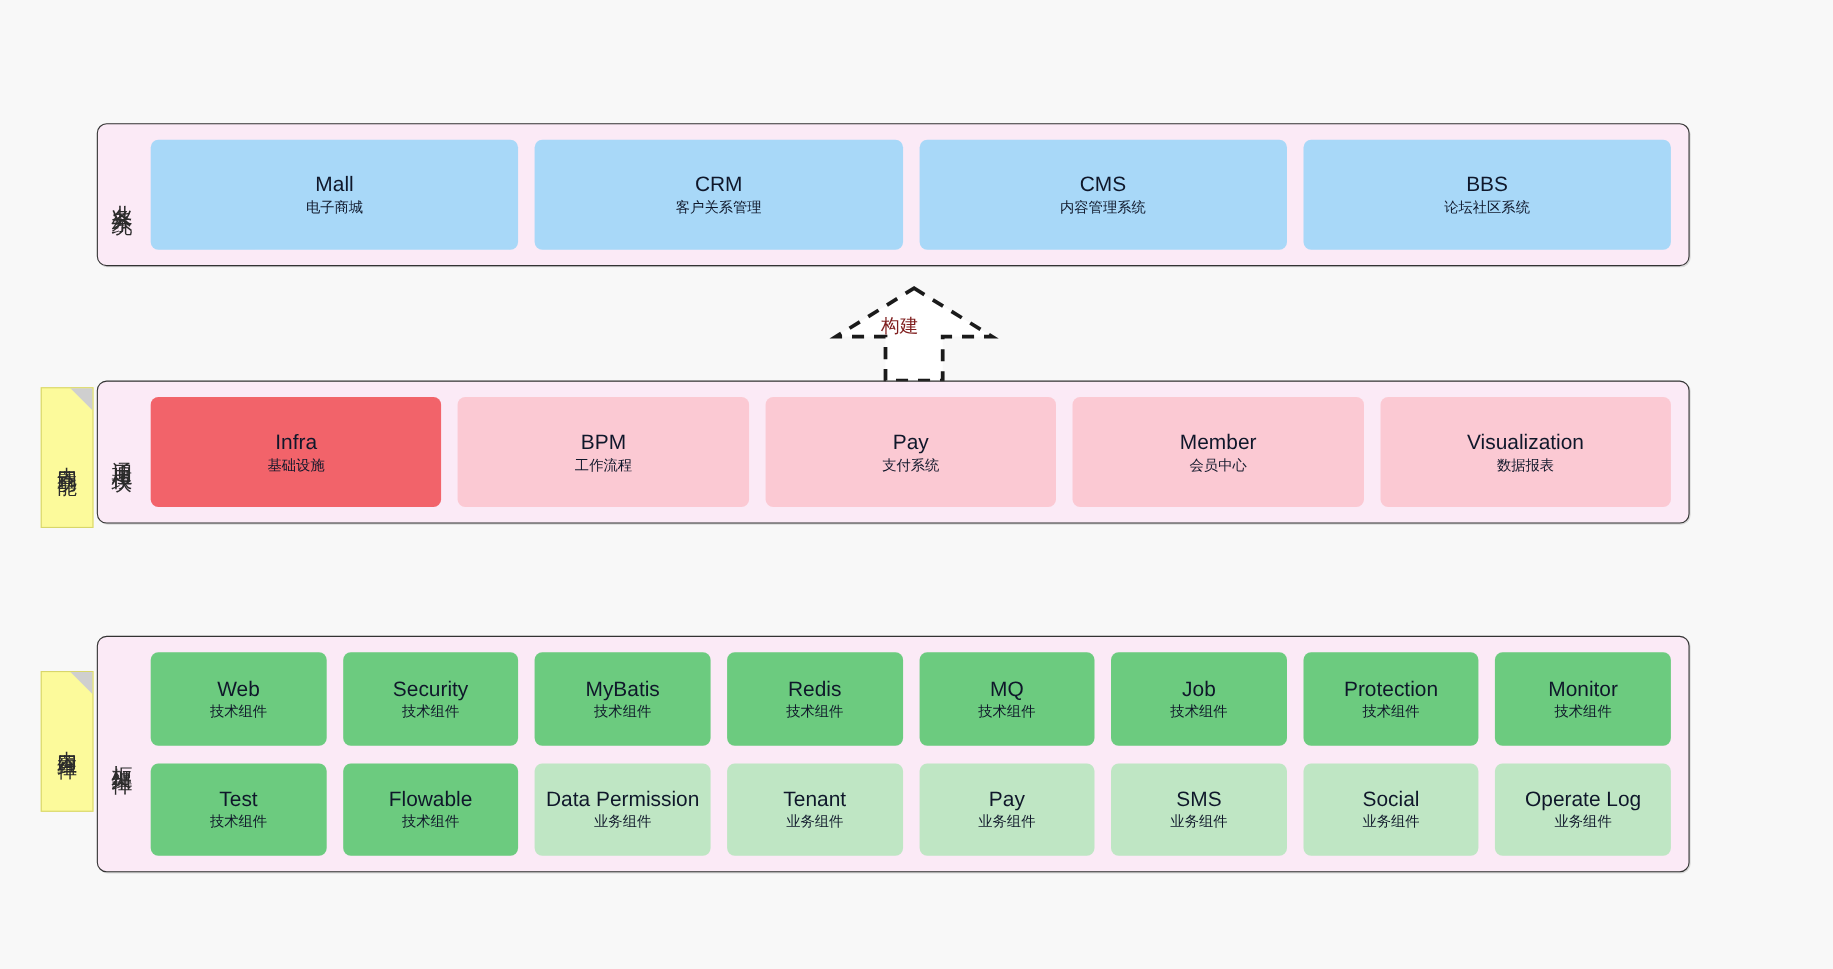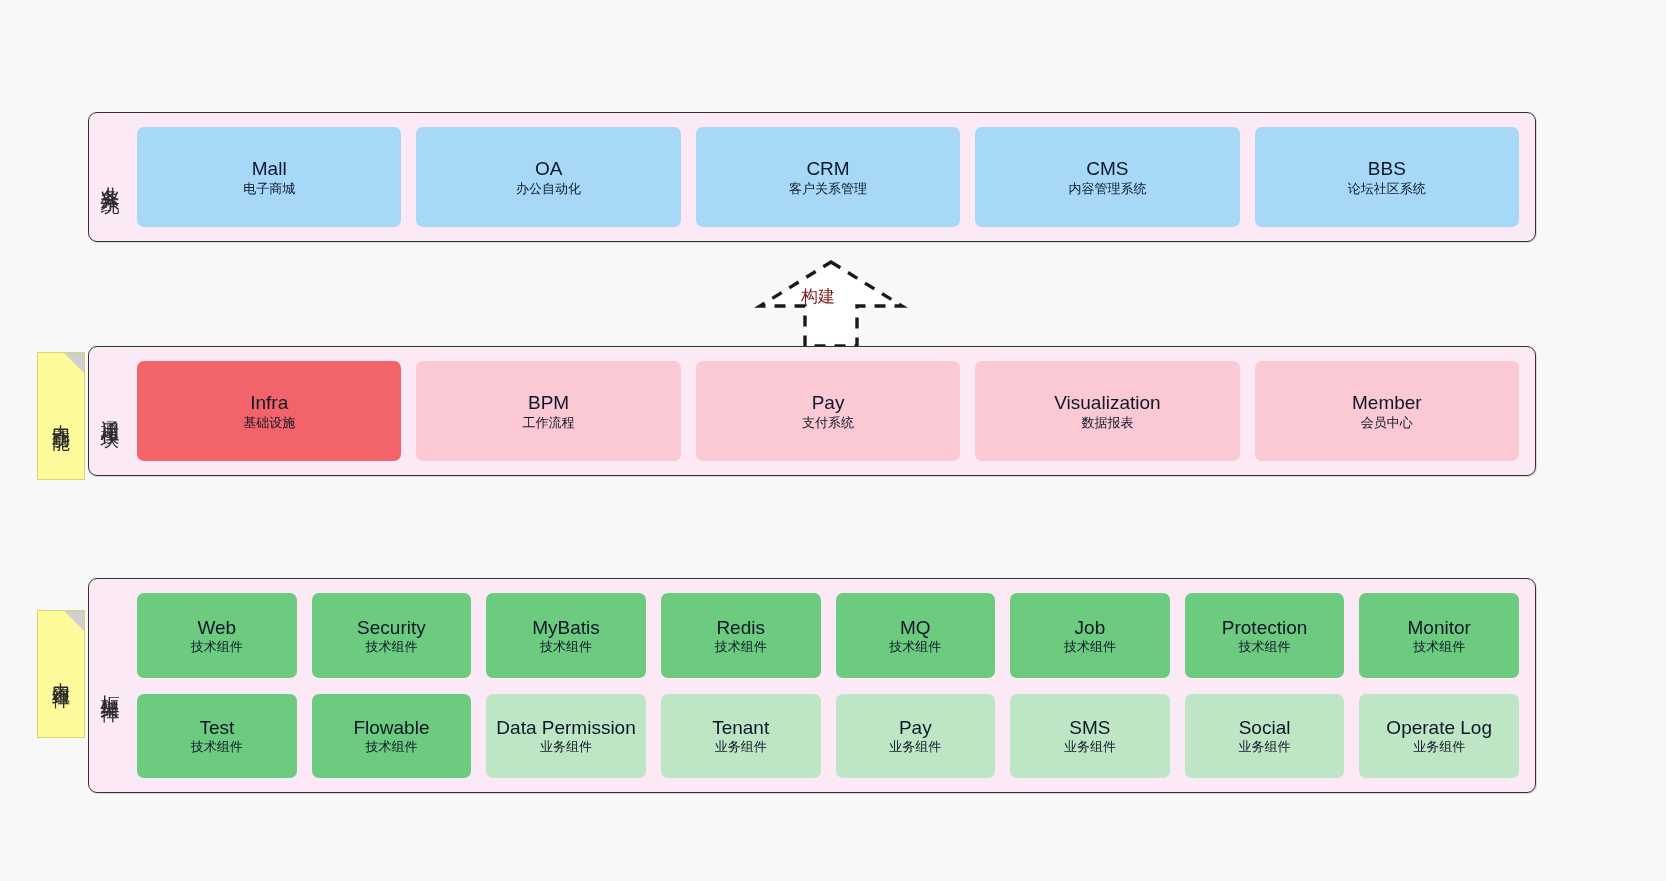--- a/index.html
+++ b/index.html
@@ -116,24 +116,20 @@
 
   <div class="layer" id="layer-business" style="left:88px; top:112px; width:1448px; height:130px;">
     <div class="layer-title">业务系统</div>
     <div class="layer-body">
       <div class="row" id="row-business">
           <div class="node blue">
             <div class="en">Mall</div>
             <div class="cn">电子商城</div>
           </div>
           <div class="node blue">
-            <div class="en">OA</div>
-            <div class="cn">办公自动化</div>
-          </div>
-          <div class="node blue">
             <div class="en">CRM</div>
             <div class="cn">客户关系管理</div>
           </div>
           <div class="node blue">
             <div class="en">CMS</div>
             <div class="cn">内容管理系统</div>
           </div>
           <div class="node blue">
             <div class="en">BBS</div>
             <div class="cn">论坛社区系统</div>
@@ -163,26 +159,26 @@
           </div>
           <div class="node red-light">
             <div class="en">BPM</div>
             <div class="cn">工作流程</div>
           </div>
           <div class="node red-light">
             <div class="en">Pay</div>
             <div class="cn">支付系统</div>
           </div>
           <div class="node red-light">
+            <div class="en">Member</div>
+            <div class="cn">会员中心</div>
+          </div>
+          <div class="node red-light">
             <div class="en">Visualization</div>
             <div class="cn">数据报表</div>
-          </div>
-          <div class="node red-light">
-            <div class="en">Member</div>
-            <div class="cn">会员中心</div>
           </div>
         </div>
     </div>
   </div>
 
 
   <div class="sticky" style="left:37px; top:610px; height:128px;">
     <span class="fold"></span>
     <span>内置组件</span>
   </div>

